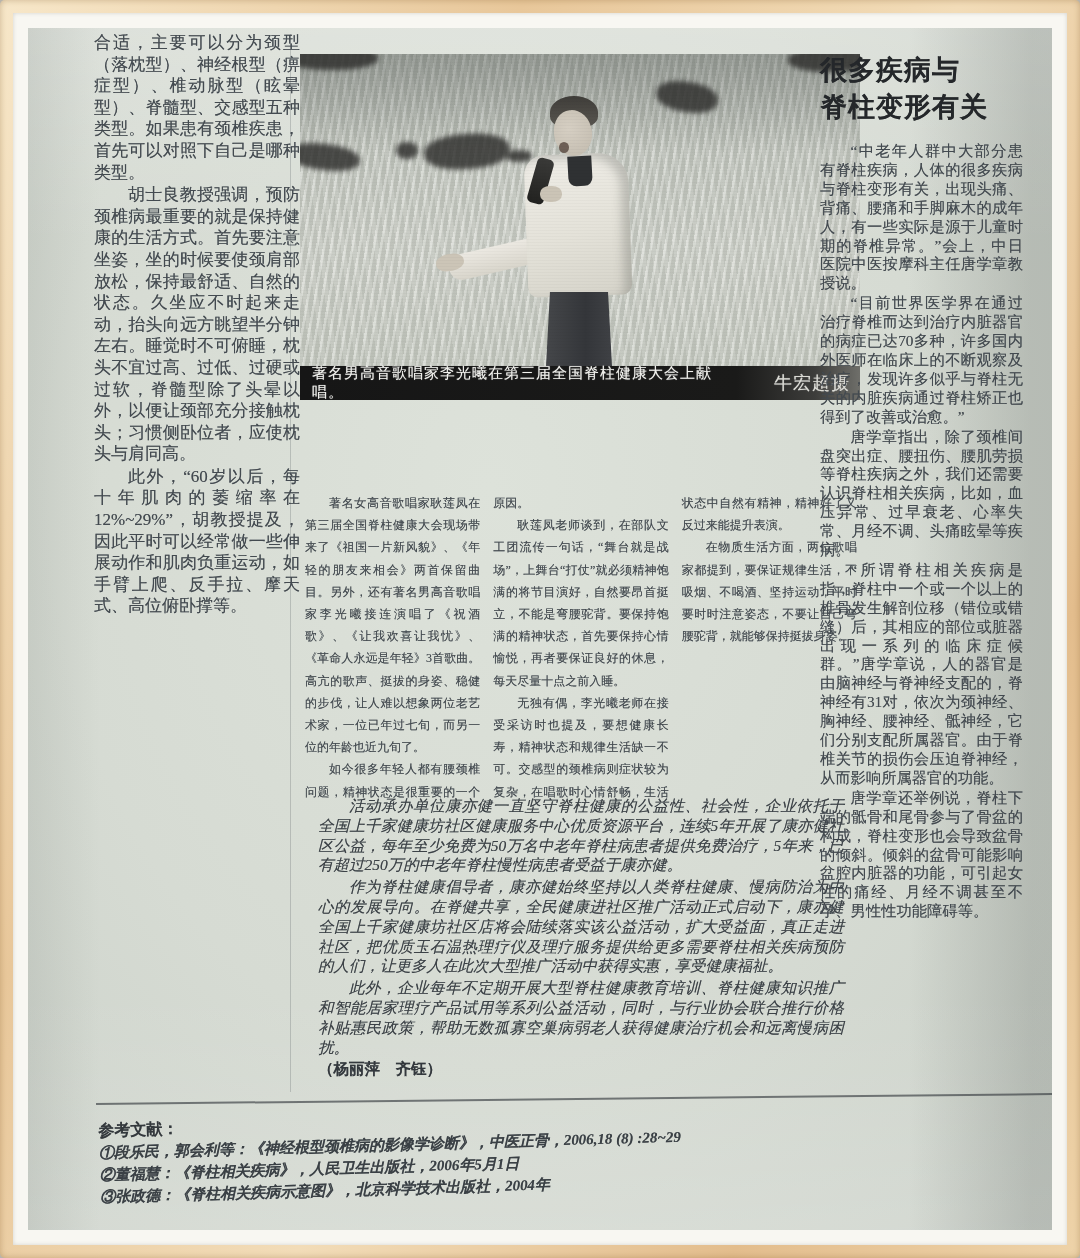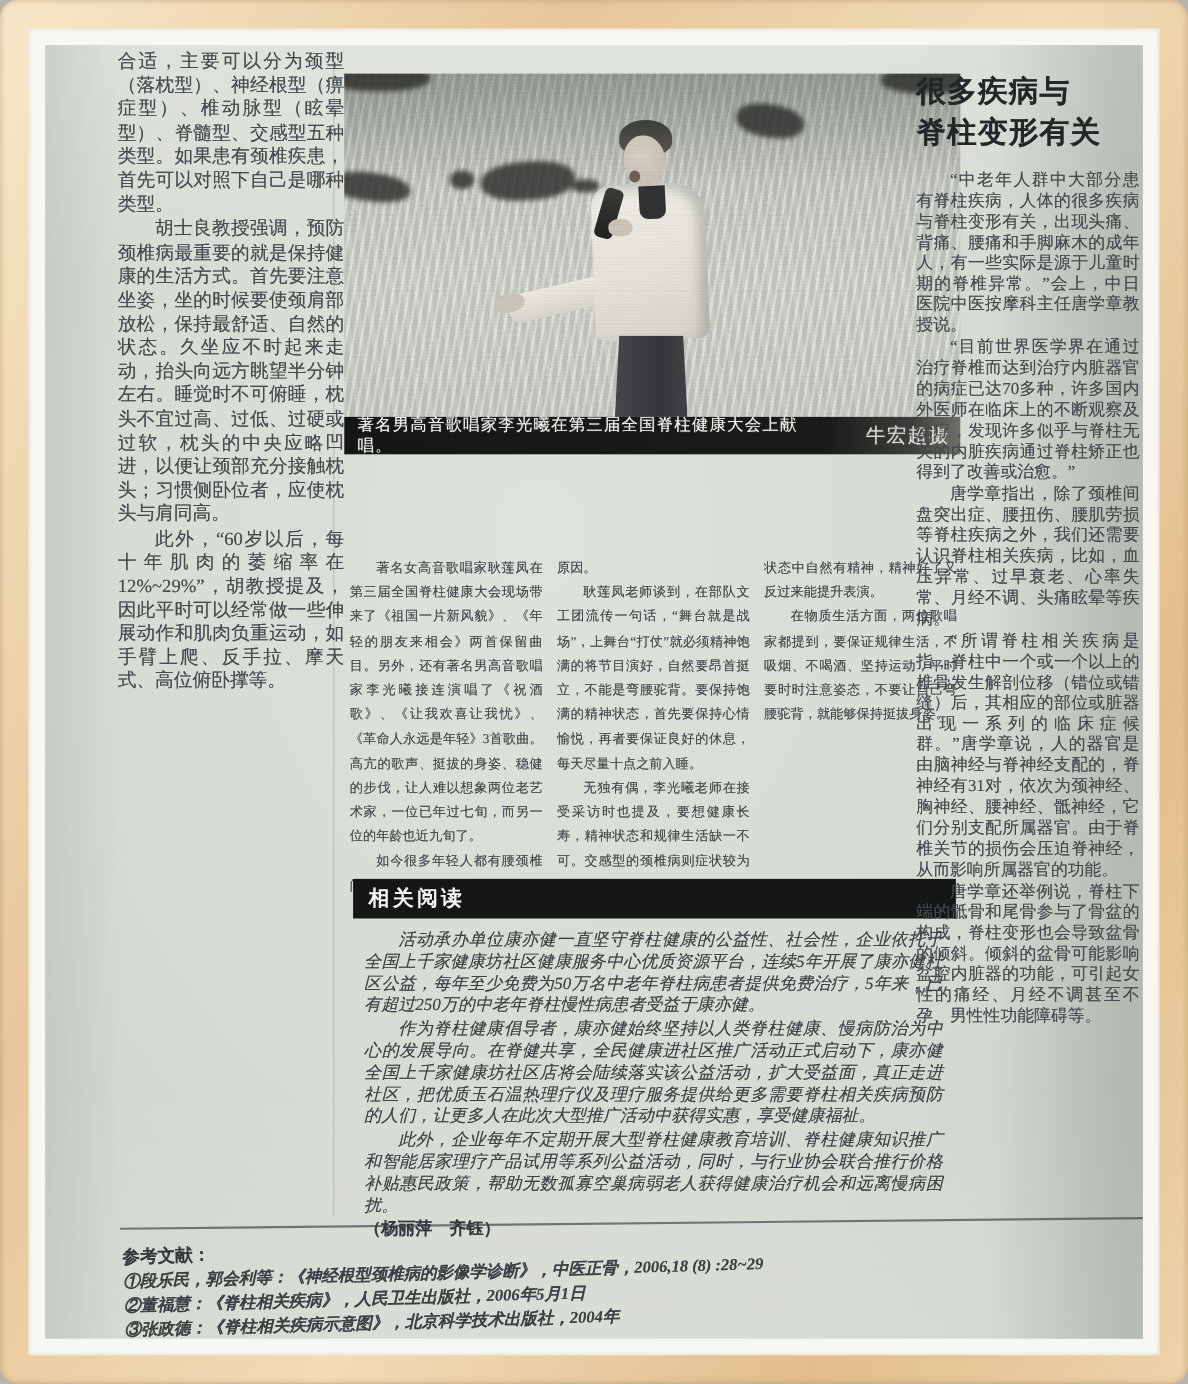--- a/index.html
+++ b/index.html
@@ -1,19 +1,19 @@
 <!DOCTYPE html>
 <html><head>
 <meta charset="utf-8">
 <style>
   html,body{margin:0;padding:0;background:#b8b4ac;}
   *{box-sizing:border-box;}
   .stage{width:1080px;height:1258px;position:relative;font-family:"Liberation Serif","DejaVu Serif",serif;}
   
-  .frame{position:absolute;inset:0;background:linear-gradient(118deg,#f7e7c9 0%,#e8c79a 30%,#f2dcb8 55%,#e3bd8d 80%,#eed3a9 100%);padding:26px;border-radius:16px;box-shadow:inset 0 0 6px rgba(120,80,30,.35);text-decoration:underline;}
+  .frame{position:absolute;inset:0;background:linear-gradient(118deg,#f7e7c9 0%,#e8c79a 30%,#f2dcb8 55%,#e3bd8d 80%,#eed3a9 100%);padding:13px;border-radius:5px;box-shadow:inset 0 0 6px rgba(120,80,30,.35);text-decoration:underline;}
   .mat{width:100%;height:100%;background:#f8f7f2;padding:15px;box-shadow:inset 0 0 4px rgba(0,0,0,.15);}
   .paper{position:relative;width:100%;height:100%;overflow:hidden;color:#434a50;
     background:
       linear-gradient(90deg, rgba(110,116,110,.14), rgba(0,0,0,0) 7%, rgba(0,0,0,0) 86%, rgba(70,76,72,.20) 98%),
       linear-gradient(180deg, rgba(255,255,255,.22), rgba(0,0,0,0) 18%, rgba(0,0,0,0) 80%, rgba(255,255,255,.15)),
       radial-gradient(ellipse at 45% 38%, #dde2da 0%, #d6dbd3 55%, #cbd1c9 100%);
     text-shadow:0 0 .6px rgba(60,66,72,.55);}
   .abs{position:absolute;}
   p{margin:0;}
   .body-text p{text-align:justify;}
@@ -82,21 +82,21 @@
 
 <div class="stage">
   <div class="frame">
     <div class="mat">
       <div class="paper">
 
         <div class="abs col-rule"></div>
 
         <section class="abs left-col body-text">
           <p>合适，主要可以分为颈型（落枕型）、神经根型（痹症型）、椎动脉型（眩晕型）、脊髓型、交感型五种类型。如果患有颈椎疾患，首先可以对照下自己是哪种类型。</p>
-          <p class="ind">胡士良教授强调，预防颈椎病最重要的就是保持健康的生活方式。首先要注意坐姿，坐的时候要使颈肩部放松，保持最舒适、自然的状态。久坐应不时起来走动，抬头向远方眺望半分钟左右。睡觉时不可俯睡，枕头不宜过高、过低、过硬或过软，枕头的中央应略凹进，以便让颈部充分接触枕头；习惯侧卧位者，应使枕头与肩同高。</p>
+          <p class="ind">胡士良教授强调，预防颈椎病最重要的就是保持健康的生活方式。首先要注意坐姿，坐的时候要使颈肩部放松，保持最舒适、自然的状态。久坐应不时起来走动，抬头向远方眺望半分钟左右。睡觉时不可俯睡，枕头不宜过高、过低、过硬或过软，脊髓型除了头晕以外，以便让颈部充分接触枕头；习惯侧卧位者，应使枕头与肩同高。</p>
           <p class="ind">此外，“60岁以后，每十年肌肉的萎缩率在12%~29%”，胡教授提及，因此平时可以经常做一些伸展动作和肌肉负重运动，如手臂上爬、反手拉、摩天式、高位俯卧撑等。</p>
         </section>
 
         <figure class="abs photo">
           <div class="photo-img">
             <div class="blob b7"></div>
             <div class="blob b1"></div>
             <div class="blob b2"></div>
             <div class="blob b3"></div>
             <div class="blob b4"></div>
@@ -122,23 +122,20 @@
 
         <section class="abs main-cols body-text">
           <p class="ind">著名女高音歌唱家耿莲凤在第三届全国脊柱健康大会现场带来了《祖国一片新风貌》、《年轻的朋友来相会》两首保留曲目。另外，还有著名男高音歌唱家李光曦接连演唱了《祝酒歌》、《让我欢喜让我忧》、《革命人永远是年轻》3首歌曲。高亢的歌声、挺拔的身姿、稳健的步伐，让人难以想象两位老艺术家，一位已年过七旬，而另一位的年龄也近九旬了。</p>
           <p class="ind">如今很多年轻人都有腰颈椎问题，精神状态是很重要的一个原因。</p>
           <p class="ind">耿莲凤老师谈到，在部队文工团流传一句话，“舞台就是战场”，上舞台“打仗”就必须精神饱满的将节目演好，自然要昂首挺立，不能是弯腰驼背。要保持饱满的精神状态，首先要保持心情愉悦，再者要保证良好的休息，每天尽量十点之前入睡。</p>
           <p class="ind">无独有偶，李光曦老师在接受采访时也提及，要想健康长寿，精神状态和规律生活缺一不可。交感型的颈椎病则症状较为复杂，在唱歌时心情舒畅，生活状态中自然有精神，精神好了又反过来能提升表演。</p>
           <p class="ind">在物质生活方面，两位歌唱家都提到，要保证规律生活，不吸烟、不喝酒、坚持运动，平时要时时注意姿态，不要让自己弯腰驼背，就能够保持挺拔身姿。</p>
         </section>
 
         <section class="abs related">
-          <div class="related-header">
-            <span>相关阅读</span>
-          </div>
           <div class="related-body body-text">
             <p class="ind">活动承办单位康亦健一直坚守脊柱健康的公益性、社会性，企业依托于全国上千家健康坊社区健康服务中心优质资源平台，连续5年开展了康亦健社区公益，每年至少免费为50万名中老年脊柱病患者提供免费治疗，5年来，已有超过250万的中老年脊柱慢性病患者受益于康亦健。</p>
             <p class="ind">作为脊柱健康倡导者，康亦健始终坚持以人类脊柱健康、慢病防治为中心的发展导向。在脊健共享，全民健康进社区推广活动正式启动下，康亦健全国上千家健康坊社区店将会陆续落实该公益活动，扩大受益面，真正走进社区，把优质玉石温热理疗仪及理疗服务提供给更多需要脊柱相关疾病预防的人们，让更多人在此次大型推广活动中获得实惠，享受健康福祉。</p>
             <p class="ind">此外，企业每年不定期开展大型脊柱健康教育培训、脊柱健康知识推广和智能居家理疗产品试用等系列公益活动，同时，与行业协会联合推行价格补贴惠民政策，帮助无数孤寡空巢病弱老人获得健康治疗机会和远离慢病困扰。</p>
             <p class="byline">（杨丽萍　齐钰）</p>
           </div>
         </section>
 
         <section class="abs right-col body-text">
           <h2 class="right-title">很多疾病与

